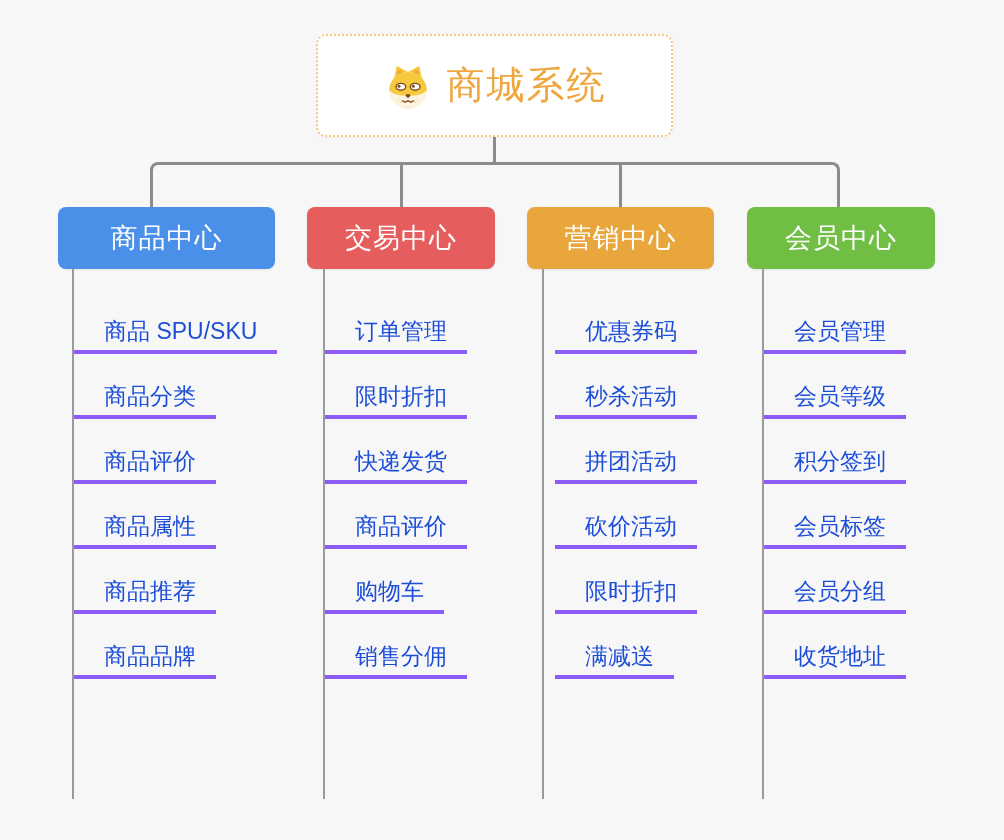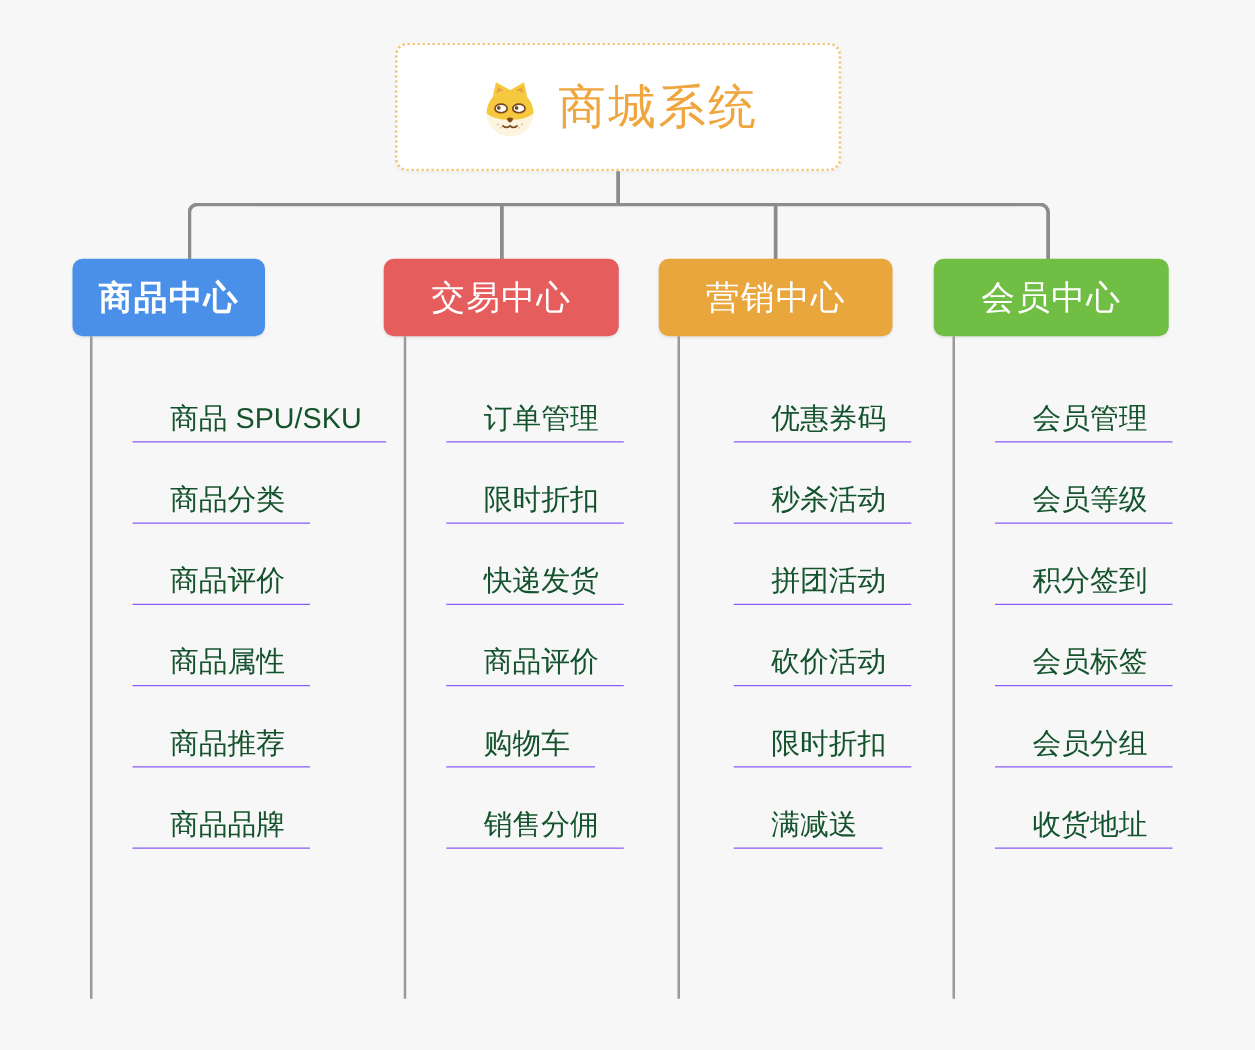--- a/index.html
+++ b/index.html
@@ -54,47 +54,46 @@
   .drop.d2{left:619px;}
   
   .branch{
     position:absolute;top:207px;height:62px;
     border-radius:8px;
     display:flex;align-items:center;justify-content:center;
     color:#ffffff;font-size:27px;letter-spacing:1px;
     box-shadow:0 1px 2px rgba(0,0,0,.08);
     cursor:default;
   }
-  .branch.b0{left:58px;width:154px;font-weight:bold;}
+  .branch.b0{left:58px;width:217px;}
   .branch.b1{left:307px;width:188px;}
   .branch.b2{left:527px;width:187px;}
   .branch.b3{left:747px;width:188px;}
   
   .column{
     position:absolute;top:269px;height:530px;
     box-sizing:content-box;
     border-left:2px solid #9a9a9a;
   }
   .column.c0{left:72px;}
   .column.c1{left:323px;}
   .column.c2{left:542px;padding-left:11px;}
   .column.c3{left:762px;}
   .leaf{
     height:65px;
     display:flex;align-items:flex-end;
   }
   .leaf.first{height:85px;}
   .leaf span{
     display:inline-block;
-    font-size:23px;color:#14532d;
+    font-size:23px;color:#1d4ed8;
     line-height:1;
     white-space:nowrap;
     padding:0 20px 7px 30px;
-    border-bottom:1px solid #8b5cf6;
-    margin-left:32px;
+    border-bottom:4px solid #8b5cf6;
   }
 </style>
 </head>
 <body>
 
 <div class="stage">
 
   <div class="root-node">
     <svg class="dog" viewBox="0 0 64 64" aria-hidden="true">
 

